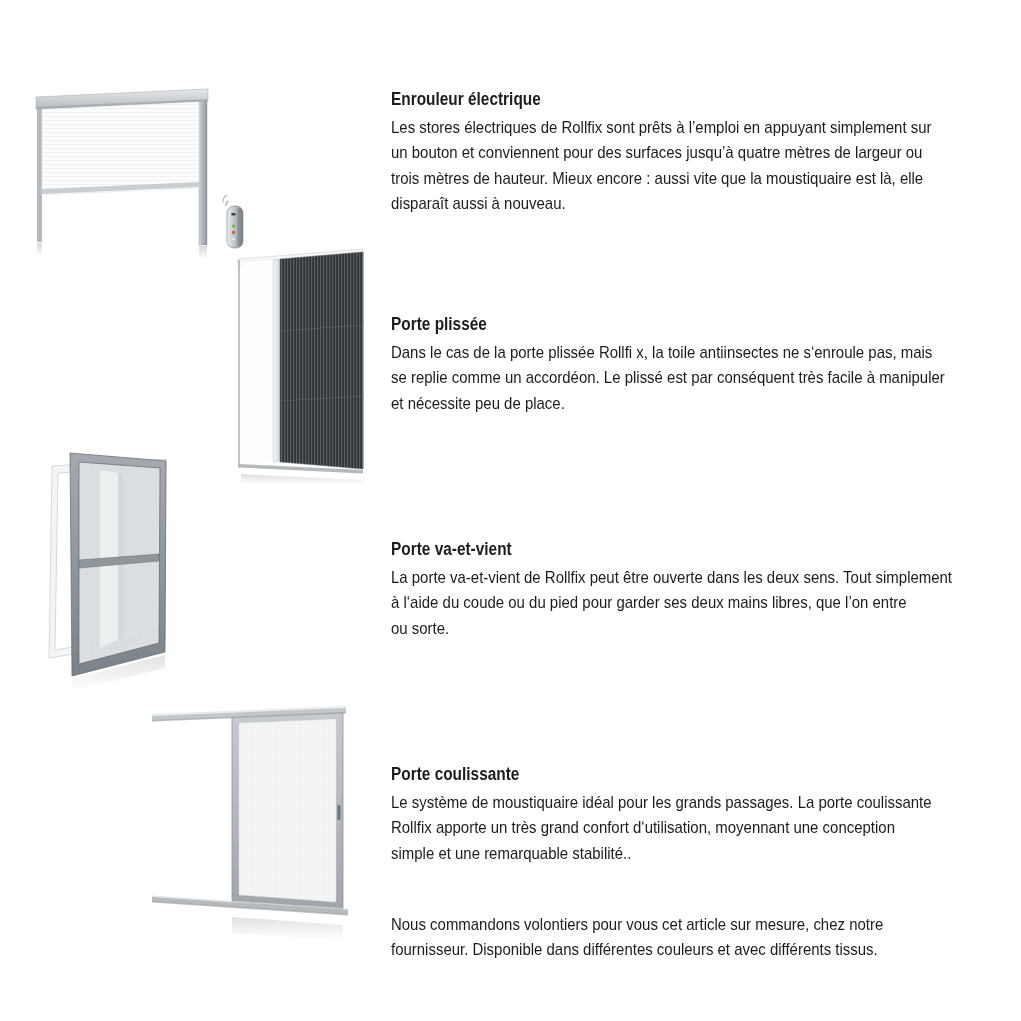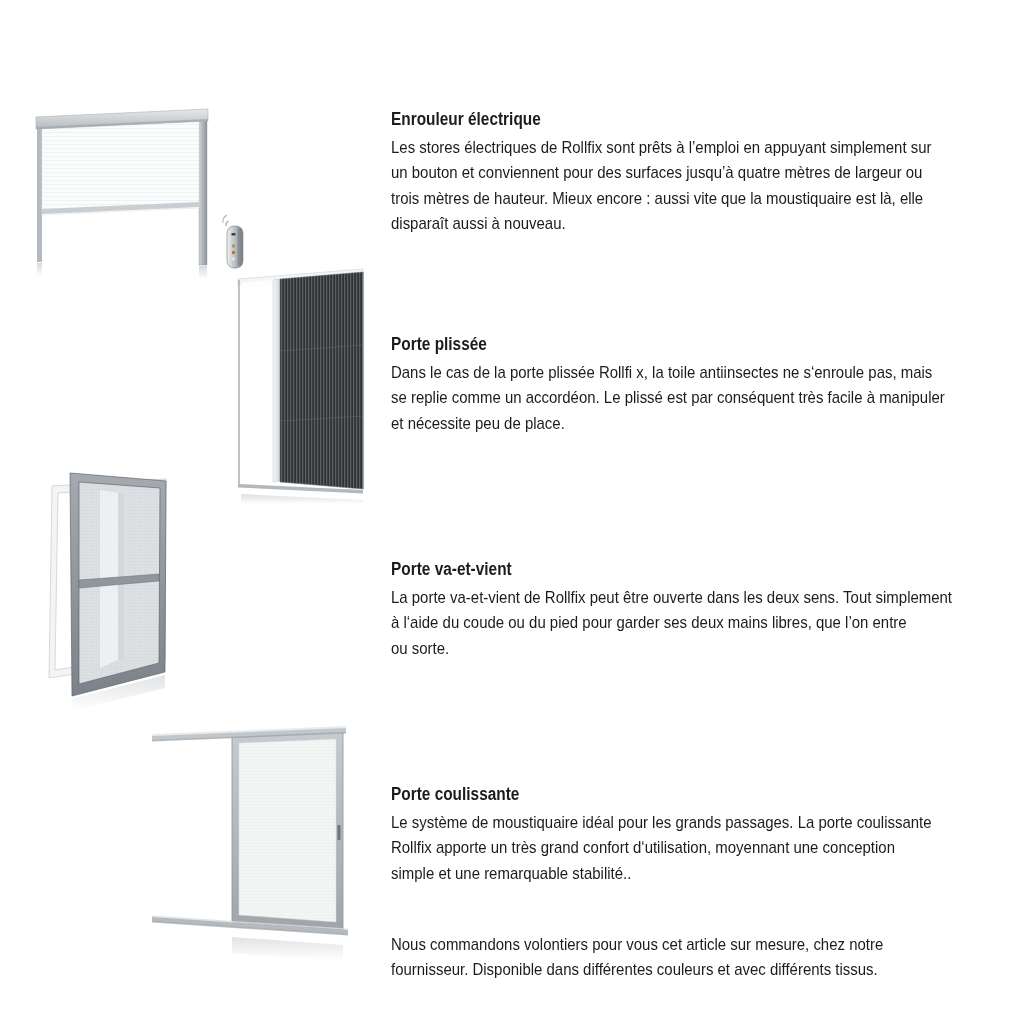--- a/index.html
+++ b/index.html
@@ -3,21 +3,20 @@
 <meta charset="utf-8">
 <style>
   html,body{margin:0;padding:0;background:#ffffff;}
   .page{
     position:relative;
     width:1021px;height:984px;
     background:#ffffff;
     overflow:hidden;
     font-family:"Liberation Sans","DejaVu Sans",sans-serif;
     color:#1c1c1c;
-    margin-top:20px;
   }
   .figure{position:absolute;}
   .copy{
     position:absolute;
     left:391px;
     width:780px;
     transform:scaleX(0.88);
     transform-origin:0 0;
   }
   .copy h3{

